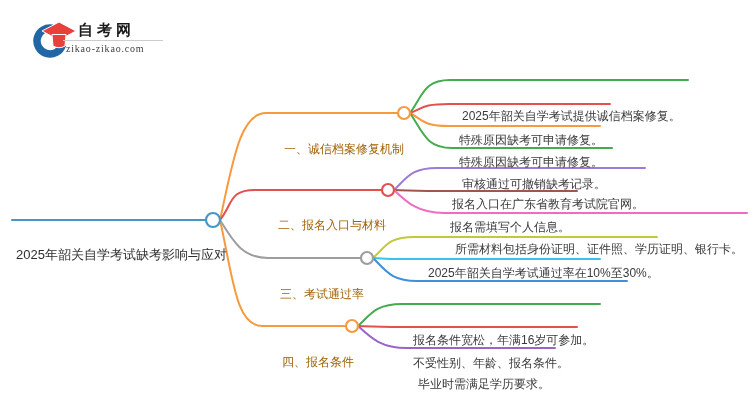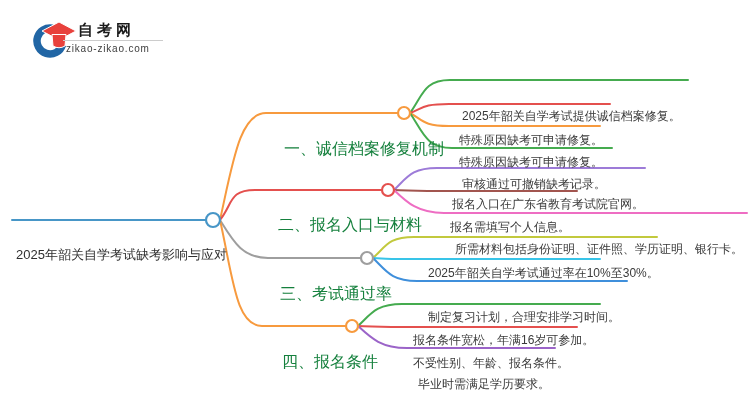--- a/index.html
+++ b/index.html
@@ -6,31 +6,31 @@
   .canvas{
     position:relative;width:750px;height:400px;overflow:hidden;background:#ffffff;
     font-family:"Liberation Sans","DejaVu Sans",sans-serif;
   }
   #links{position:absolute;left:0;top:0;z-index:1;}
   .node{
     position:absolute;z-index:2;white-space:nowrap;
     font-size:12px;line-height:14px;color:#3a3a3a;margin-top:45px;
   }
   .node.root{font-size:13px;color:#2f2f2f;}
-  .node.branch{font-size:16px;color:#15803d;}
+  .node.branch{font-size:12px;color:#a16207;}
   .logo{position:absolute;left:30px;top:16px;z-index:3;width:140px;height:42px;cursor:pointer;}
   .logo-icon{position:absolute;left:1px;top:3px;}
   .logo-title{
     position:absolute;left:48px;top:5px;font-size:15px;font-weight:bold;
     color:#1a1a1a;letter-spacing:4px;white-space:nowrap;
   }
   .logo-divider{position:absolute;left:33px;top:24px;width:100px;height:1px;background:#cccccc;}
   .logo-domain{
     position:absolute;left:36px;top:27px;font-size:10px;color:#404040;
-    letter-spacing:0.8px;white-space:nowrap;
+    letter-spacing:0.8px;white-space:nowrap;font-family:Liberation Serif, serif;
   }
 </style>
 </head>
 <body>
 
 <div class="canvas">
 
   <svg id="links" width="750" height="410">
       <path d="M12 220 L205 220" fill="none" stroke="#4796c7" stroke-width="2" stroke-linecap="round"></path>
       <path d="M220 220 C233 161.15, 240 113, 266 113 L397 113" fill="none" stroke="#f79a3e" stroke-width="2" stroke-linecap="round"></path>
@@ -78,19 +78,18 @@
   <div class="node" style="left:462px;top:64px">2025年韶关自学考试提供诚信档案修复。</div>
   <div class="node" style="left:459px;top:88px">特殊原因缺考可申请修复。</div>
   <div class="node" style="left:459px;top:110px">特殊原因缺考可申请修复。</div>
   <div class="node" style="left:462px;top:132px">审核通过可撤销缺考记录。</div>
 
   <div class="node" style="left:452px;top:152px">报名入口在广东省教育考试院官网。</div>
   <div class="node" style="left:450px;top:175px">报名需填写个人信息。</div>
   <div class="node" style="left:455px;top:197px">所需材料包括身份证明、证件照、学历证明、银行卡。</div>
 
   <div class="node" style="left:428px;top:221px">2025年韶关自学考试通过率在10%至30%。</div>
-  <div class="node" style="left:428px;top:265px">制定复习计划，合理安排学习时间。</div>
 
   <div class="node" style="left:413px;top:288px">报名条件宽松，年满16岁可参加。</div>
   <div class="node" style="left:413px;top:311px">不受性别、年龄、报名条件。</div>
   <div class="node" style="left:418px;top:332px">毕业时需满足学历要求。</div>
 
 </div>
 
 </body></html>

